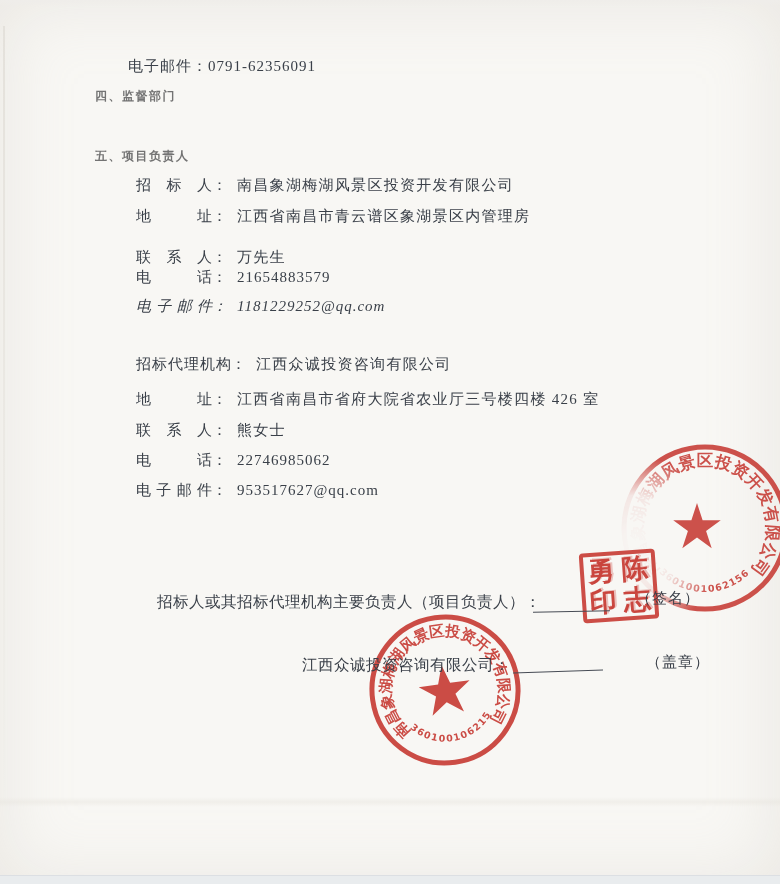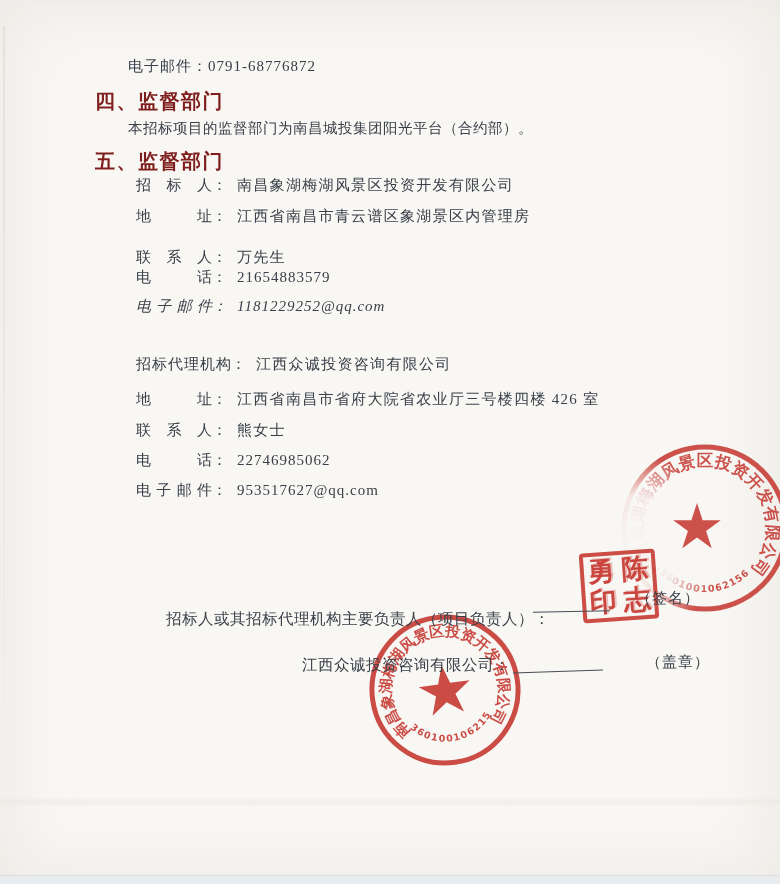--- a/index.html
+++ b/index.html
@@ -17,21 +17,21 @@
   .edge-left{position:absolute;left:3px;top:26px;width:2px;height:770px;
     background:linear-gradient(#e4e1db, #eceae5 60%, rgba(236,234,229,0));}
   .edge-top{position:absolute;left:0;top:0;width:100%;height:7px;
     background:linear-gradient(#efedea,rgba(248,247,244,0));}
   .edge-bottom{position:absolute;left:0;bottom:0;width:100%;height:8px;
     background:#e9ecee;border-top:1px solid #dcdfe3;}
   .wrinkle{position:absolute;left:0;top:797px;width:100%;height:10px;
     background:linear-gradient(rgba(233,230,224,0),rgba(231,228,221,.45),rgba(233,230,224,0));}
 
   .tline{position:absolute;white-space:nowrap;font-size:15px;letter-spacing:1px;z-index:5;}
-  .heading{font-weight:bold;font-size:20px;color:#7f1d1d;letter-spacing:1.5px;}
+  .heading{font-weight:bold;font-size:12px;color:#737373;letter-spacing:1.5px;}
   .body-text{font-size:14.5px;letter-spacing:.5px;}
 
   .row{position:absolute;white-space:nowrap;font-size:15px;z-index:5;margin-left:8px;}
   .lbl{display:inline-block;width:76px;text-align:justify;text-align-last:justify;letter-spacing:0;}
   .lbl-wide{display:inline-block;width:95px;letter-spacing:1px;}
   .colon{display:inline-block;}
   .val{display:inline-block;margin-left:10px;letter-spacing:1.3px;}
   .val-num{letter-spacing:1px;}
 
   .sig{position:absolute;white-space:nowrap;font-size:15.5px;letter-spacing:.5px;z-index:6;}
@@ -59,27 +59,26 @@
 <body>
 
 <div class="page">
 
   <div class="edge-top"></div>
   <div class="edge-left"></div>
   <div class="wrinkle"></div>
   <div class="edge-bottom"></div>
 
   <div class="tline" style="left:128px;top:57px;">
-    <span>电子邮件：</span><span class="val-num">0791-68776872</span>
+    <span>电子邮件：</span><span class="val-num">0791-62356091</span>
   </div>
 
   <div class="tline heading" style="left:95px;top:88px;">四、监督部门</div>
-  <div class="tline body-text" style="left:128px;top:119px;">本招标项目的监督部门为南昌城投集团阳光平台（合约部）。</div>
 
-  <div class="tline heading" style="left:95px;top:148px;">五、监督部门</div>
+  <div class="tline heading" style="left:95px;top:148px;">五、项目负责人</div>
 
   <div class="row" style="left:128px;top:176px;">
     <span class="lbl">招标人</span><span class="colon">：</span><span class="val">南昌象湖梅湖风景区投资开发有限公司</span>
   </div>
   <div class="row" style="left:128px;top:207px;">
     <span class="lbl">地址</span><span class="colon">：</span><span class="val">江西省南昌市青云谱区象湖景区内管理房</span>
   </div>
   <div class="row" style="left:128px;top:248px;">
     <span class="lbl">联系人</span><span class="colon">：</span><span class="val">万先生</span>
   </div>
@@ -99,21 +98,21 @@
   <div class="row" style="left:128px;top:421px;">
     <span class="lbl">联系人</span><span class="colon">：</span><span class="val">熊女士</span>
   </div>
   <div class="row" style="left:128px;top:451px;">
     <span class="lbl">电话</span><span class="colon">：</span><span class="val val-num">22746985062</span>
   </div>
   <div class="row" style="left:128px;top:481px;">
     <span class="lbl">电子邮件</span><span class="colon">：</span><span class="val val-num">953517627@qq.com</span>
   </div>
 
-  <div class="sig" style="left:166px;top:592px;margin-top:17px;">招标人或其招标代理机构主要负责人（项目负责人）：</div>
+  <div class="sig" style="left:157px;top:592px;">招标人或其招标代理机构主要负责人（项目负责人）：</div>
   <div class="uline" style="left:533px;top:610px;width:77px;transform:rotate(-1deg);"></div>
   <div class="suffix" style="left:596px;top:589px;">（签名）</div>
 
   <div class="sig" style="left:302px;top:655px;">江西众诚投资咨询有限公司：</div>
   <div class="uline" style="left:513px;top:670px;width:90px;transform:rotate(-2deg);"></div>
   <div class="suffix" style="left:606px;top:653px;">（盖章）</div>
 
   <div class="name-seal">
     <div class="ch">勇</div>
     <div class="ch">陈</div>

